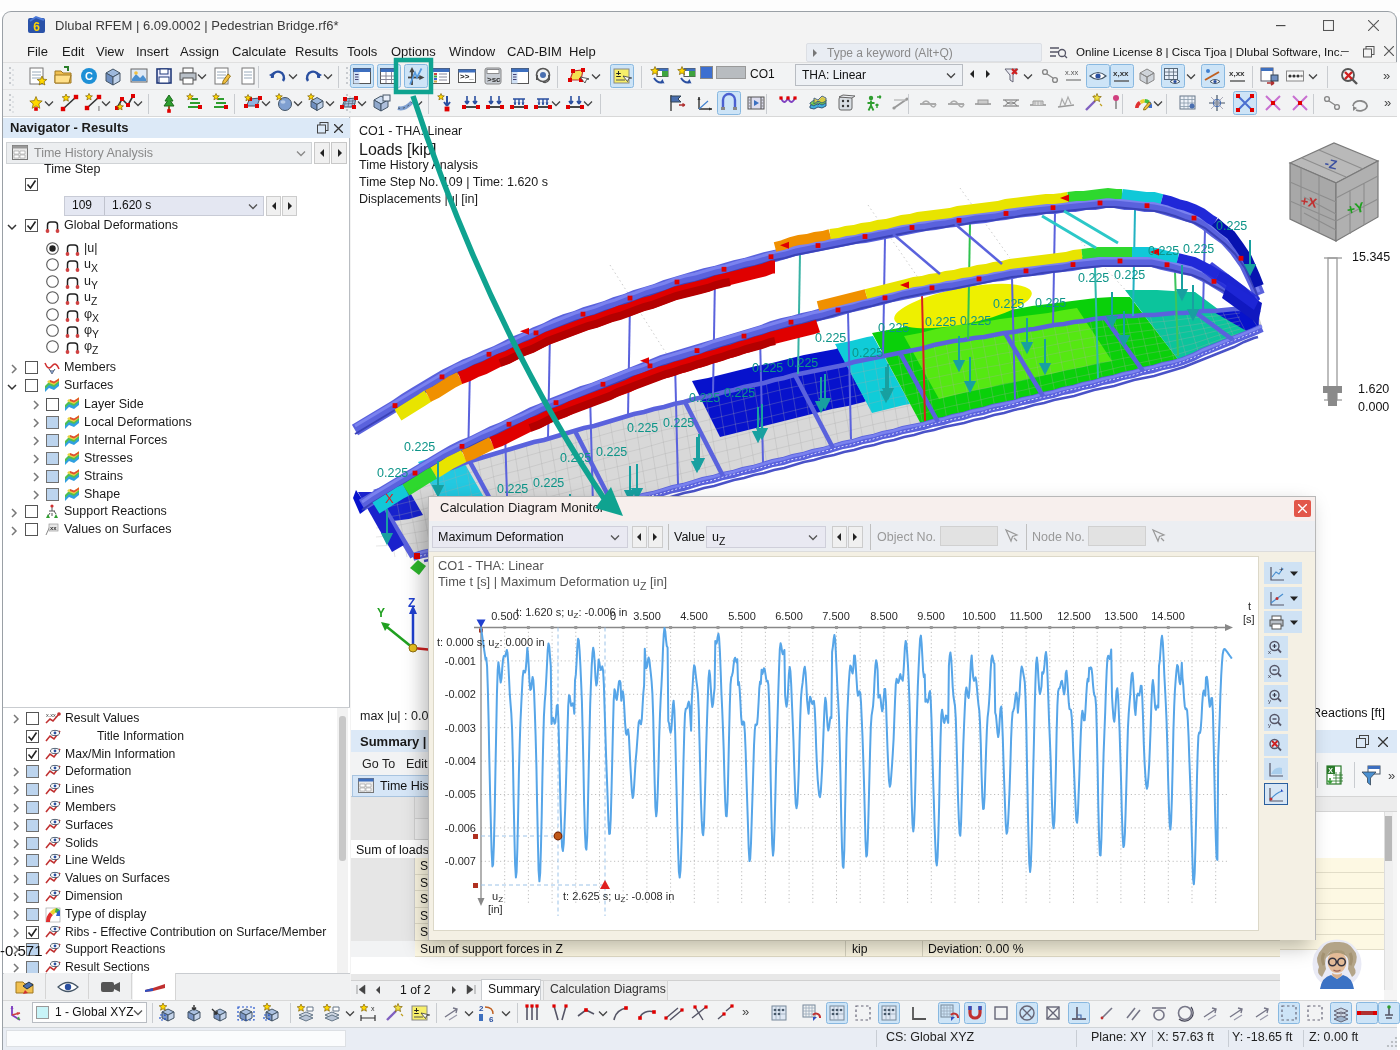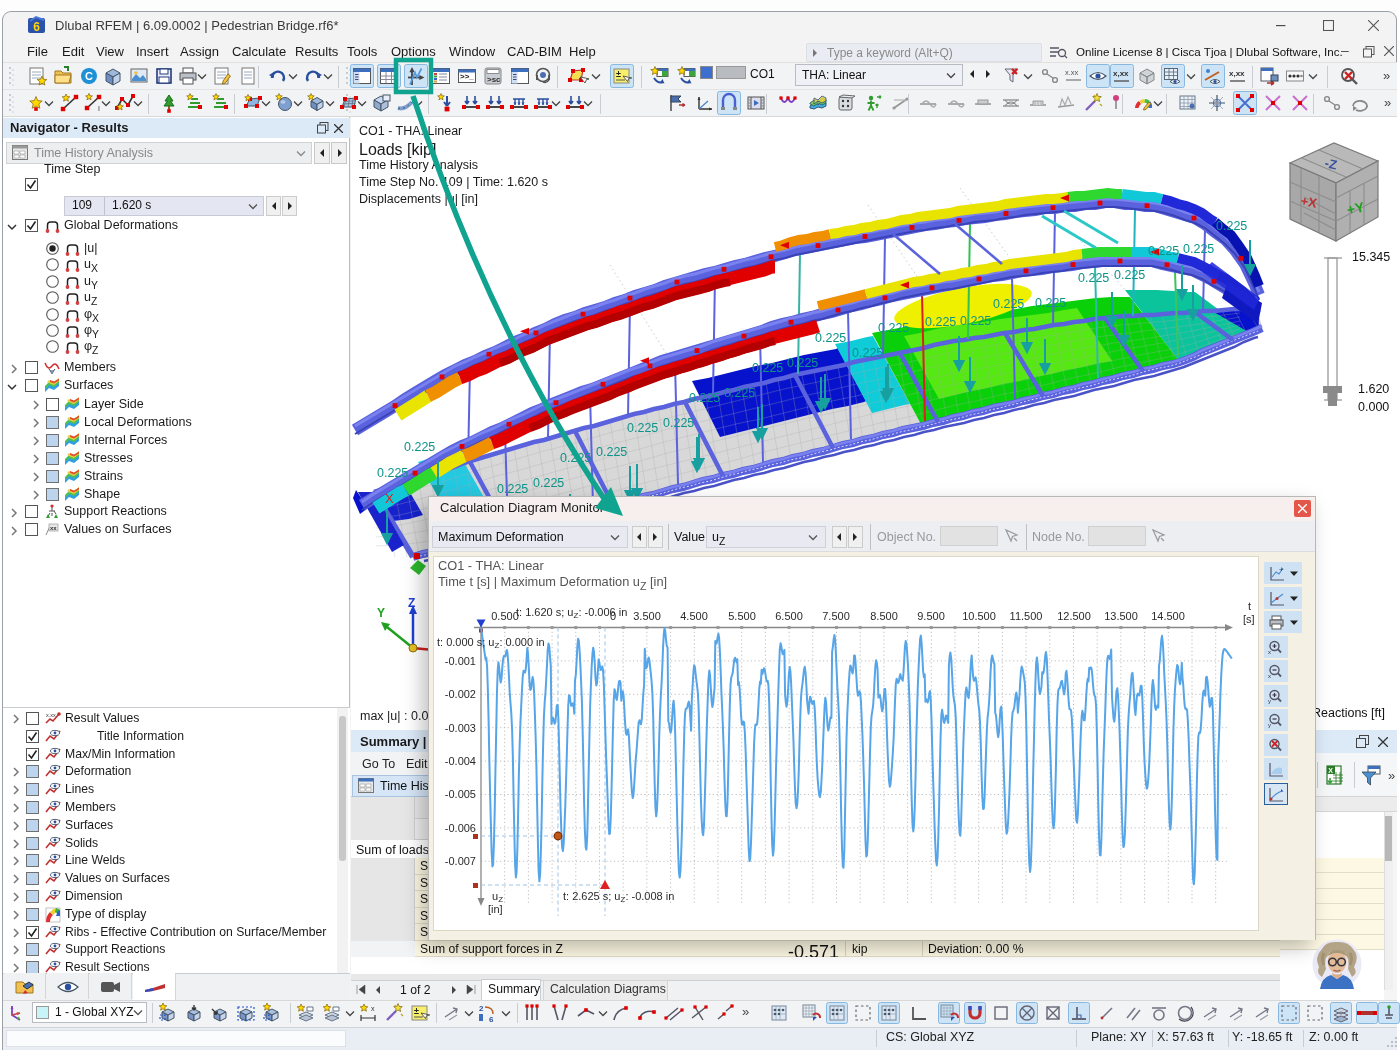--- a/index.html
+++ b/index.html
@@ -1828,21 +1828,21 @@
 <div style="position:absolute;left:415px;top:874.6px;width:865px;height:16.6px;background:#fdf8e3;border-bottom:1px solid #e2ddc8;"></div>
 <div style="position:absolute;left:420px;top:875.6px;font-size:12.2px;color:#111;font-weight:400;white-space:nowrap;">Sum of loads in Y</div>
 <div style="position:absolute;left:415px;top:891.2px;width:865px;height:16.6px;background:#fdf8e3;border-bottom:1px solid #e2ddc8;"></div>
 <div style="position:absolute;left:420px;top:892.2px;font-size:12.2px;color:#111;font-weight:400;white-space:nowrap;">Sum of loads in Z</div>
 <div style="position:absolute;left:415px;top:907.8000000000001px;width:865px;height:16.6px;background:#fdf8e3;border-bottom:1px solid #e2ddc8;"></div>
 <div style="position:absolute;left:420px;top:908.8000000000001px;font-size:12.2px;color:#111;font-weight:400;white-space:nowrap;">Sum of loads in X</div>
 <div style="position:absolute;left:415px;top:924.4000000000001px;width:865px;height:16.6px;background:#fdf8e3;border-bottom:1px solid #e2ddc8;"></div>
 <div style="position:absolute;left:420px;top:925.4000000000001px;font-size:12.2px;color:#111;font-weight:400;white-space:nowrap;">Sum of loads in Y</div>
 <div style="position:absolute;left:415px;top:941px;width:865px;height:16px;background:#fdf8e3;border-bottom:1px solid #e2ddc8;"></div>
 <div style="position:absolute;left:420px;top:942px;font-size:12.2px;color:#111;font-weight:400;white-space:nowrap;">Sum of support forces in Z</div>
-<div style="position:absolute;left:0px;top:942px;font-size:18px;color:#111;font-weight:400;white-space:nowrap;width:839px;text-align:right;">-0.571</div>
+<div style="position:absolute;left:0px;top:942px;font-size:15px;color:#111;font-weight:400;white-space:nowrap;width:839px;">-0.571</div>
 <div style="position:absolute;left:845px;top:941px;width:1px;height:16px;background:#d8d4c0;"></div>
 <div style="position:absolute;left:852px;top:942px;font-size:12.2px;color:#111;font-weight:400;white-space:nowrap;">kip</div>
 <div style="position:absolute;left:922px;top:941px;width:1px;height:16px;background:#d8d4c0;"></div>
 <div style="position:absolute;left:928px;top:942px;font-size:12.2px;color:#111;font-weight:400;white-space:nowrap;">Deviation: 0.00 %</div>
 <div style="position:absolute;left:351px;top:957px;width:929px;height:17px;background:#fff;"></div>
 <div style="position:absolute;left:351px;top:974px;width:929px;height:6px;background:#e8e8e8;"></div>
 <div style="position:absolute;left:351px;top:980px;width:929px;height:20px;background:#f0f1f2;border-top:1px solid #d0d0d0;"></div>
 <svg style="position:absolute;left:355px;top:984px" width="12" height="11" viewBox="0 0 12 11">
     <path d="M2 1 v9 M10 1 L4 5.5 L10 10z" fill="#444" stroke="#444" stroke-width="0.5"></path>
   </svg>

